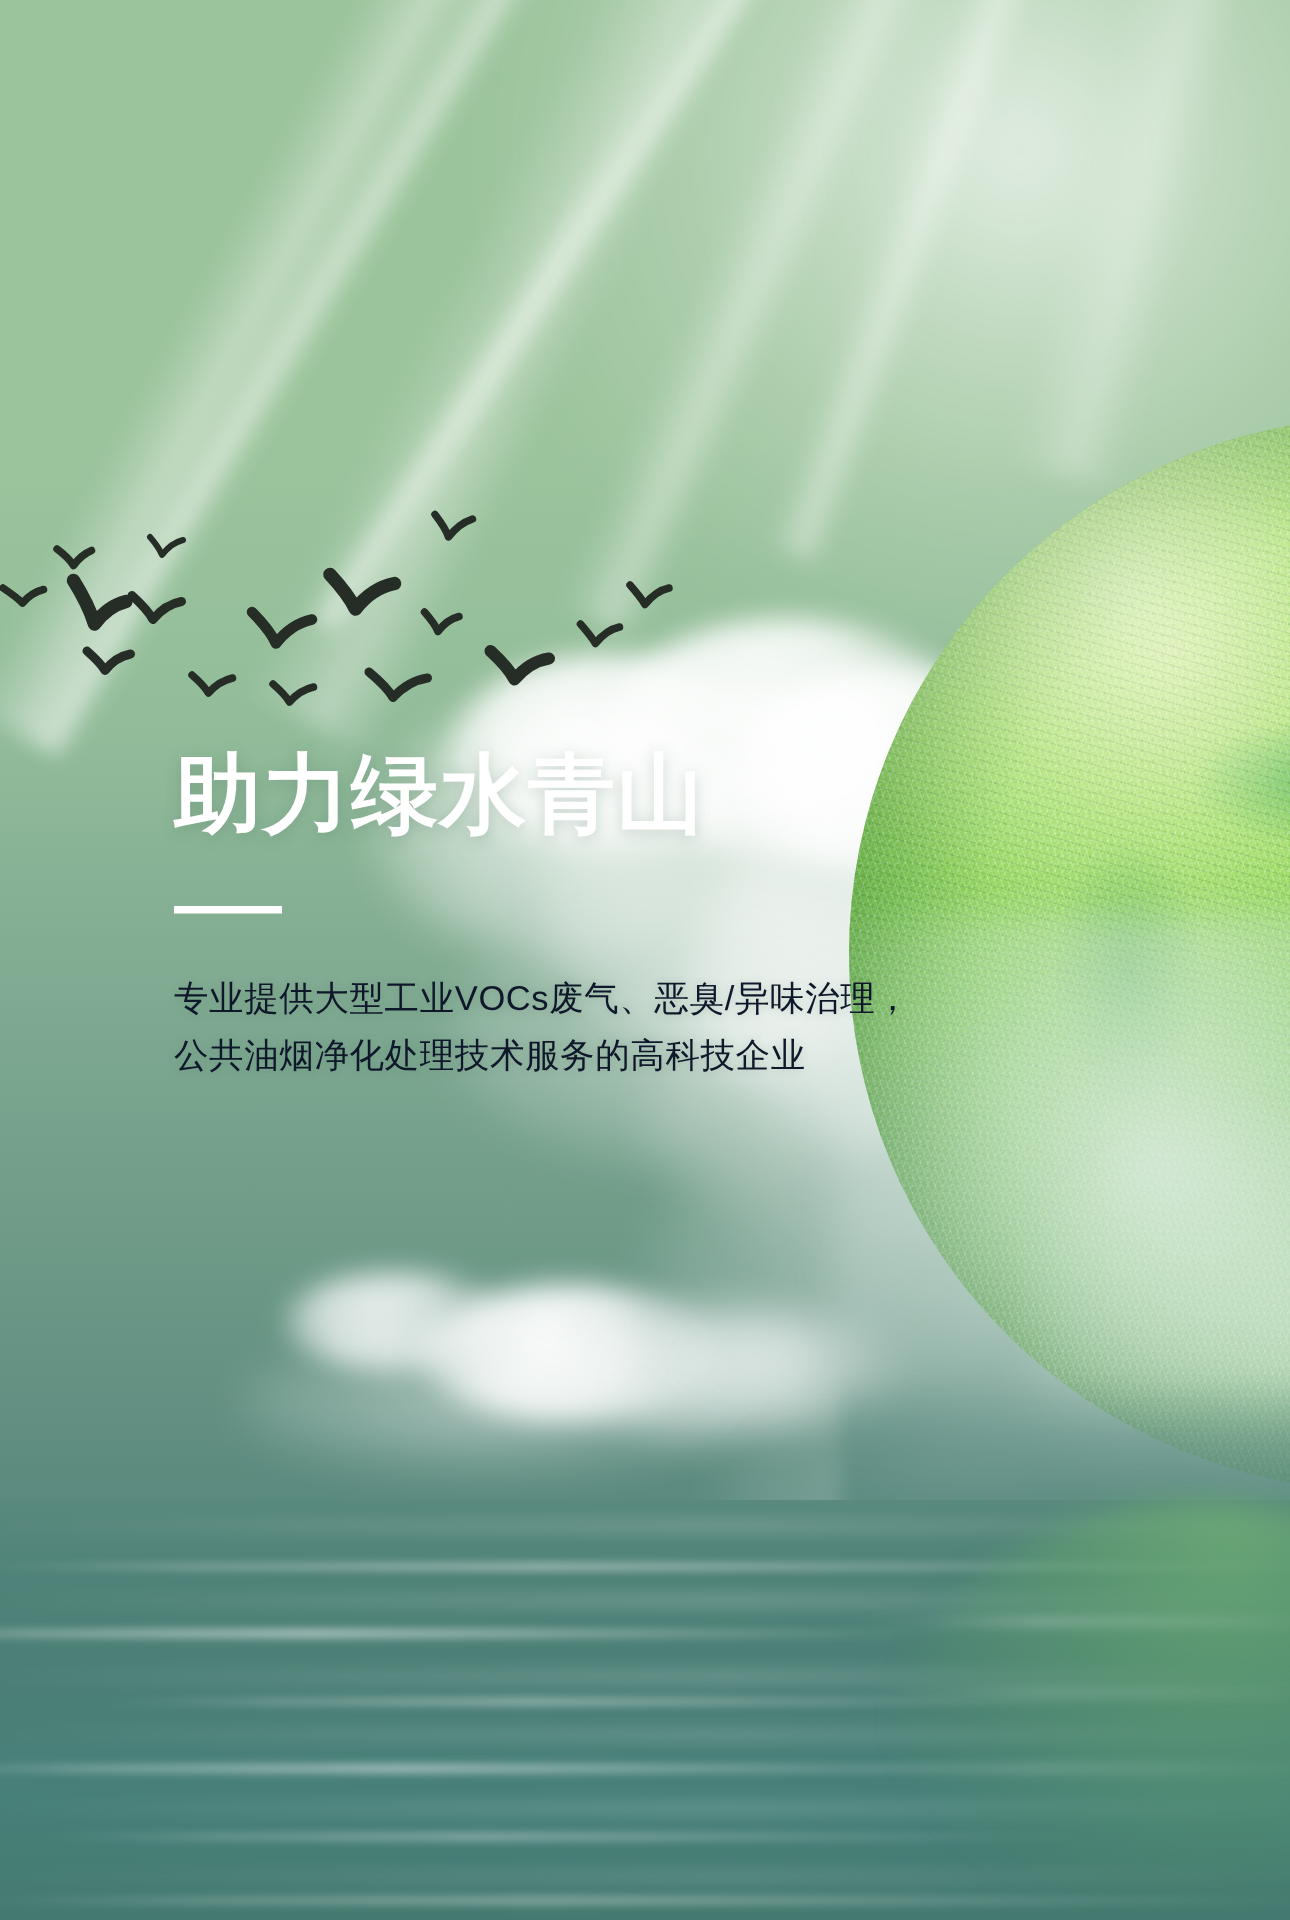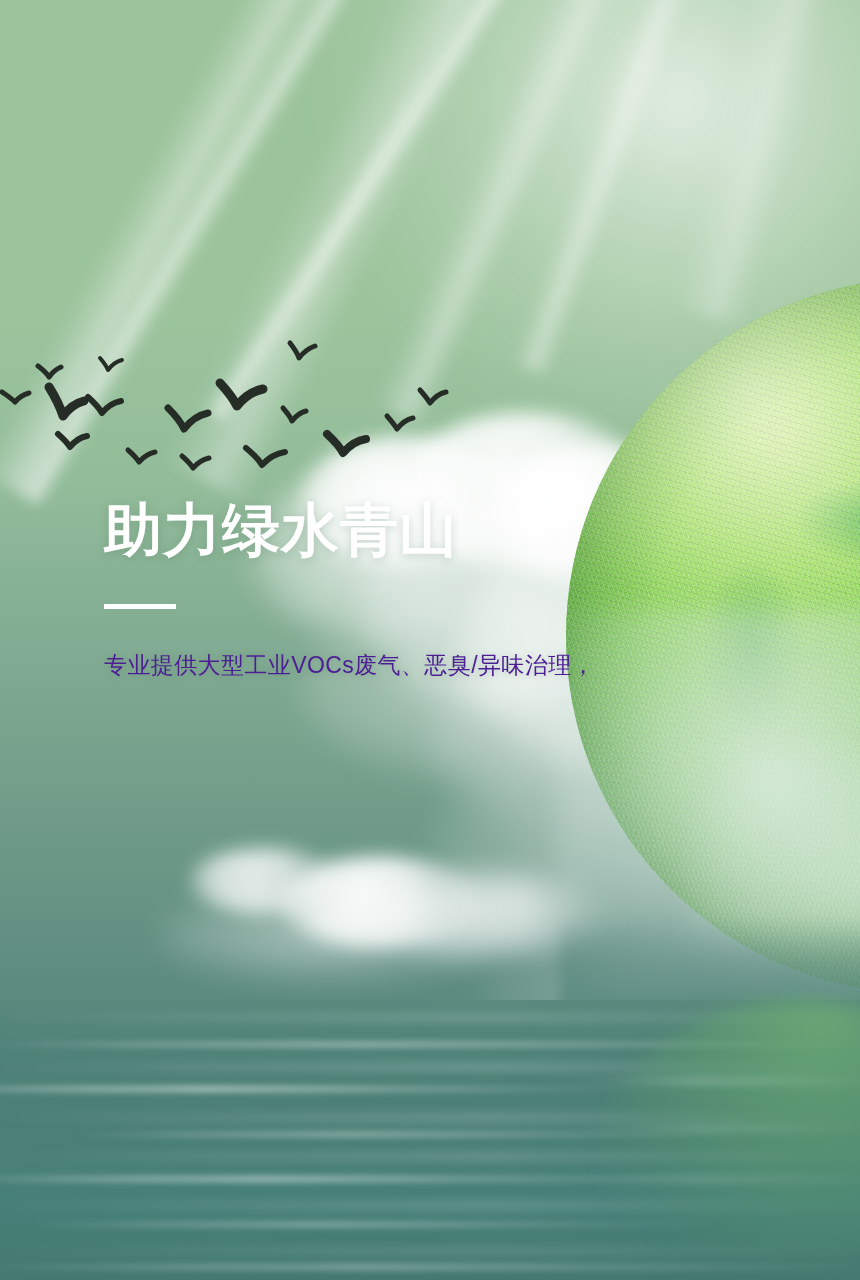--- a/index.html
+++ b/index.html
@@ -265,42 +265,42 @@
       rgba(255,255,255,0.50) 40%,
       rgba(255,255,255,0.20) 80%,
       rgba(255,255,255,0.0) 100%);
     filter: blur(4px);
     border-radius: 50%;
   }
 
   
   .copy {
     position: absolute;
-    left: 104px; top: 488px;
+    left: 116px; top: 488px;
     width: 560px;
   }
   .headline {
     color: #ffffff;
     font-size: 58px;
     font-weight: bold;
     line-height: 83px;
     letter-spacing: 1px;
     text-shadow: 0 2px 10px rgba(70,110,85,0.26);
     margin: 0;
     white-space: nowrap;
   }
   .divider {
     margin-top: 33px;
     width: 72px;
     height: 5px;
     background: #ffffff;
   }
   .subcopy {
     margin-top: 37px;
-    color: #4c1d95;
+    color: #0f172a;
     font-size: 23px;
     line-height: 38px;
     letter-spacing: .4px;
     text-shadow: 0 1px 6px rgba(70,110,85,0.25);
     white-space: nowrap;
   }
   .subcopy div { margin: 0; }
 </style>
 </head>
 <body>
@@ -395,16 +395,17 @@
   <div class="globe-reflection"></div>
   <div class="reflect-streak" style="top:1078px; height:6px; opacity:.55;"></div>
   <div class="reflect-streak" style="top:1126px; height:5px; opacity:.45;"></div>
   <div class="reflect-streak" style="top:1176px; height:6px; opacity:.35;"></div>
 
   <div class="copy">
     <h1 class="headline">助力绿水青山</h1>
     <div class="divider"></div>
     <div class="subcopy">
       <div>专业提供大型工业VOCs废气、恶臭/异味治理，</div>
+      <div>公共油烟净化处理技术服务的高科技企业</div>
     </div>
   </div>
 
 </div>
 
 </body></html>

